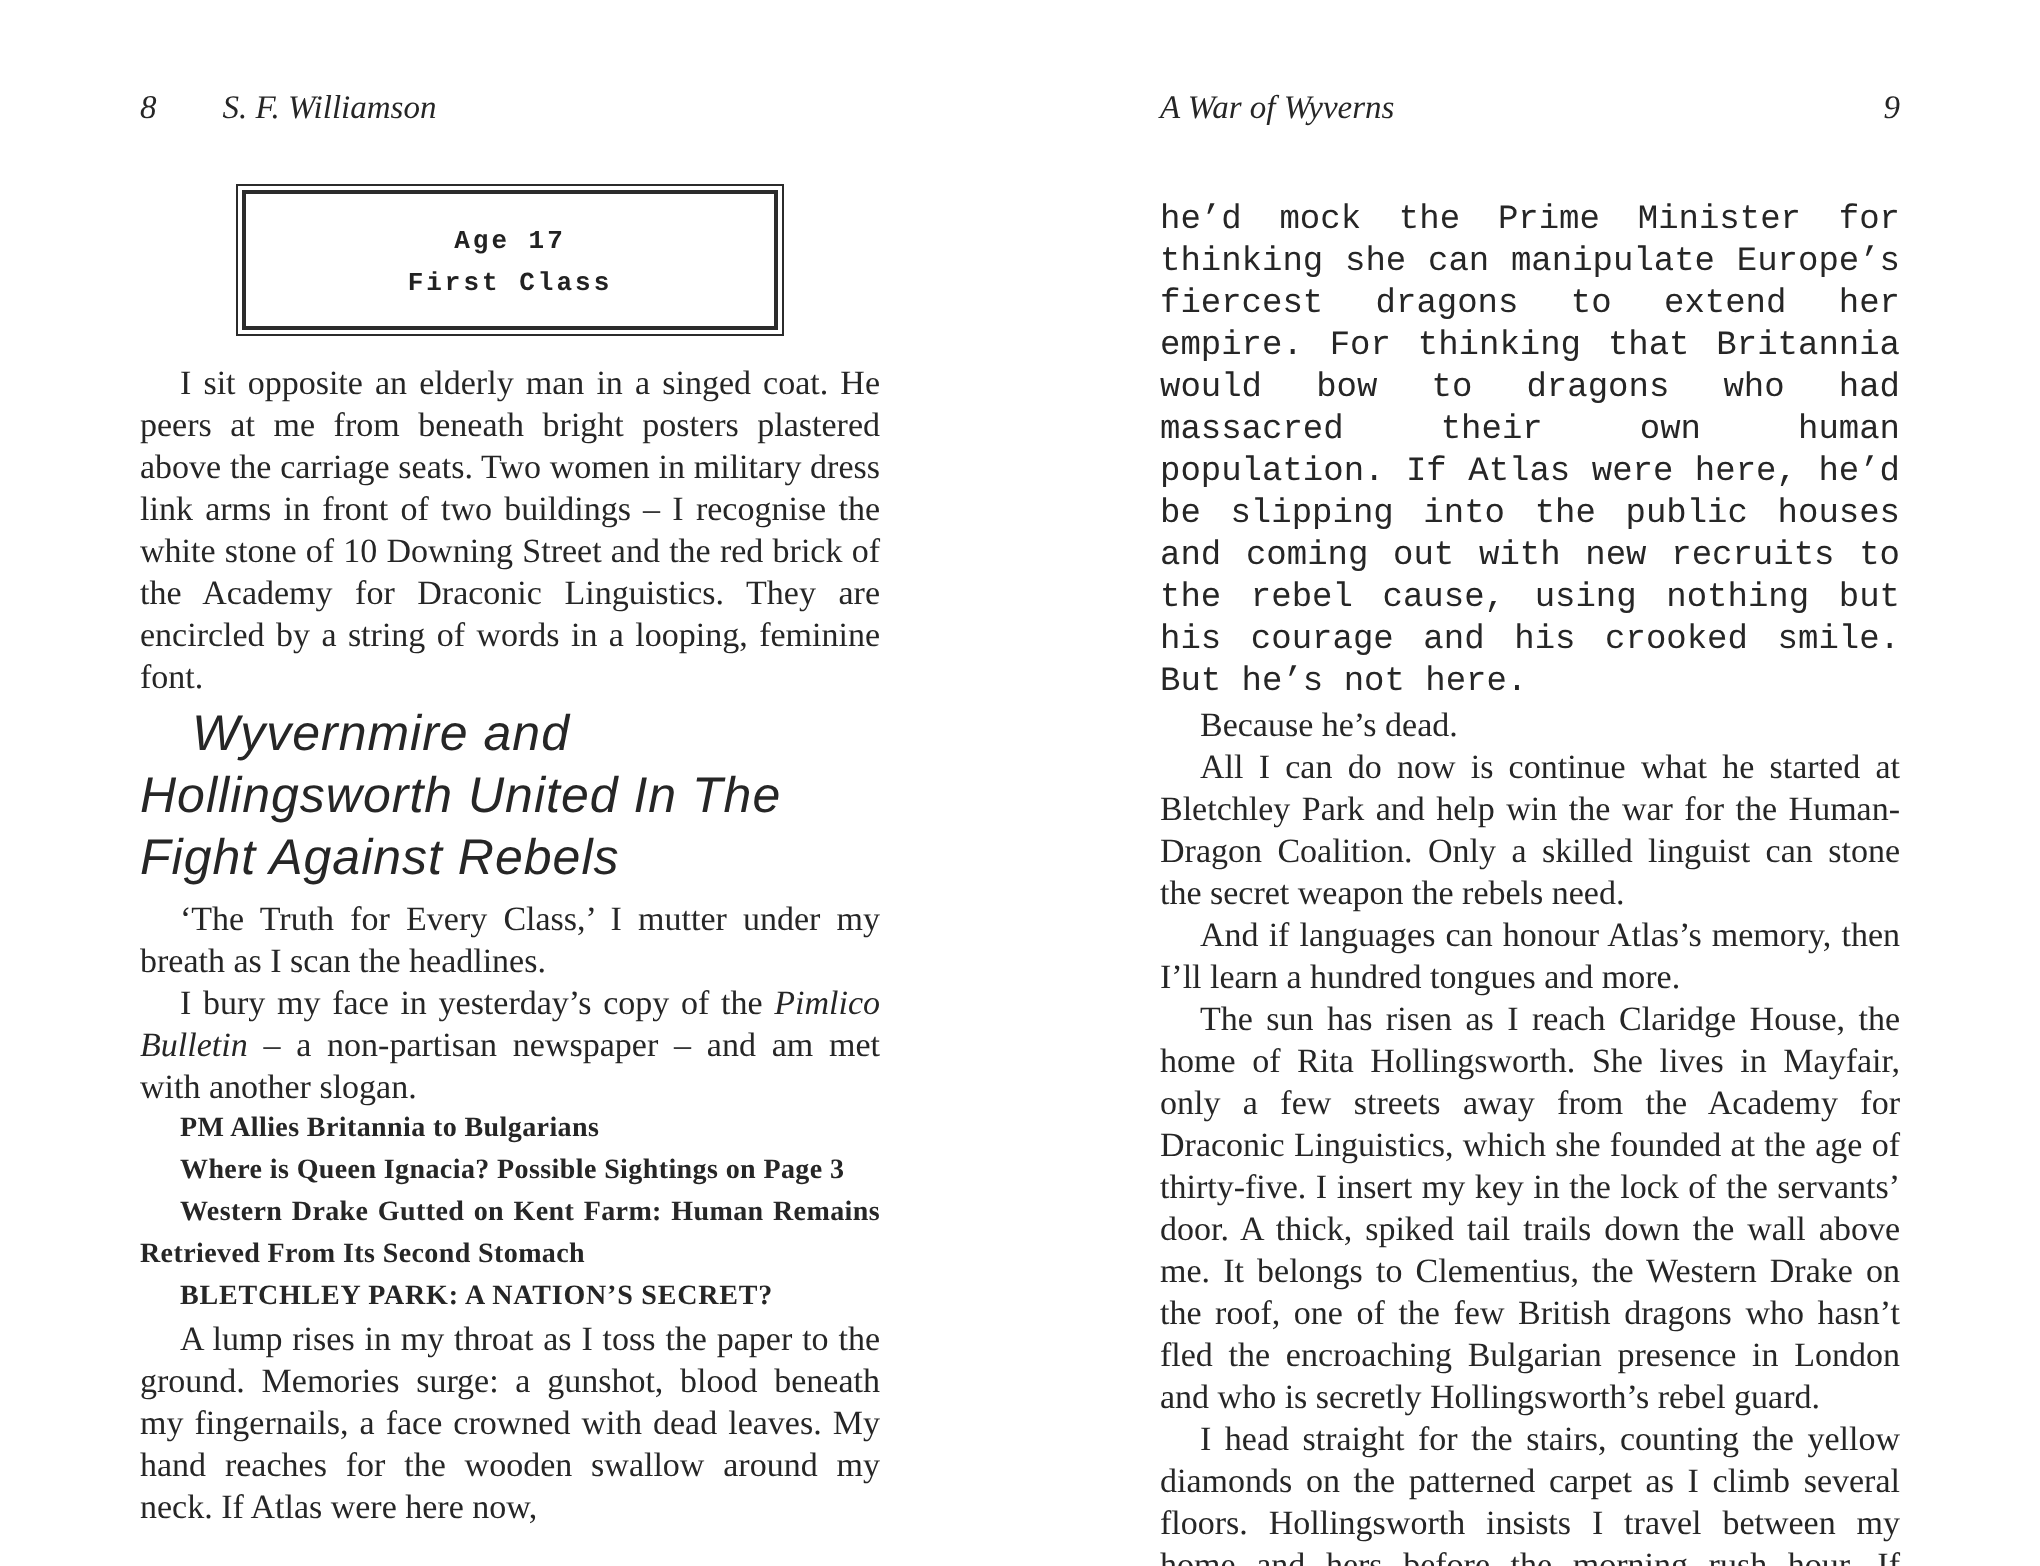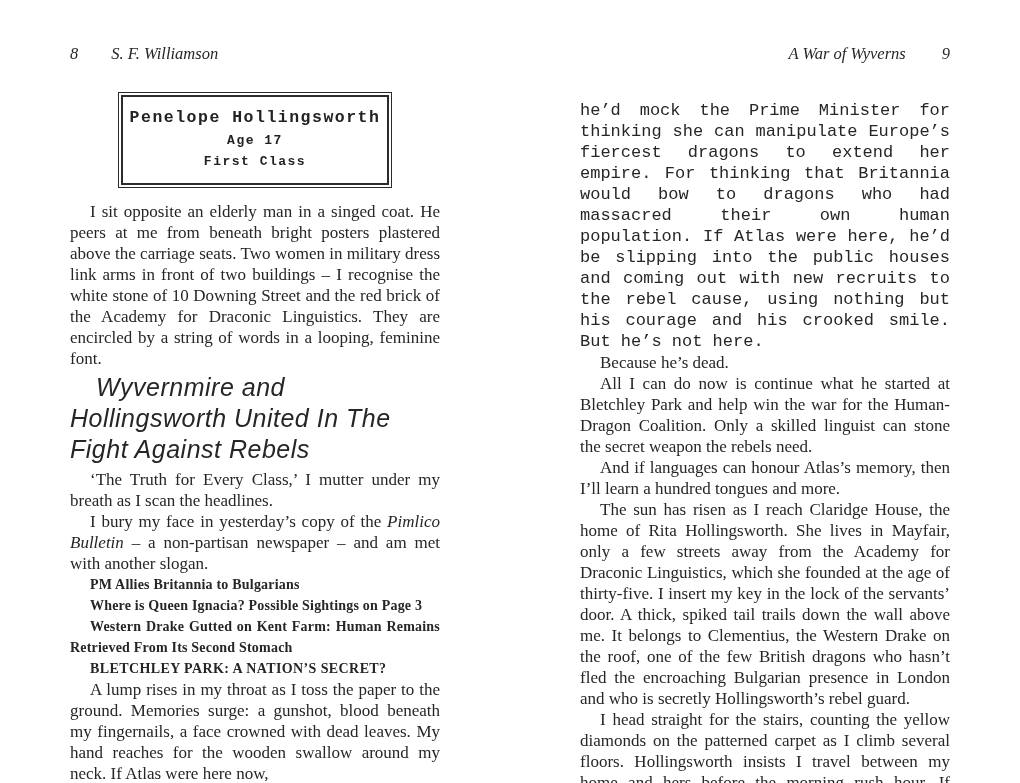--- a/index.html
+++ b/index.html
@@ -20,21 +20,21 @@
   }
   .running-head {
     display: flex;
     font-style: italic;
     font-size: 16.5px;
     line-height: 20px;
     align-items: baseline;
   }
   .running-head .folio { font-style: italic; }
   .running-head.left .title { margin-left: 33px; }
-  .running-head.right { justify-content: flex-end; font-family: Liberation Serif, serif; }
+  .running-head.right { justify-content: space-between; font-family: Liberation Serif, serif; }
   .running-head.right .folio { margin-left: 36px; }
 
   .body-text { font-size: 17px; line-height: 21px; text-align: justify; }
   .body-text p { margin: 0; text-indent: 20px; }
   .body-text p.noindent { text-indent: 0; font-family: Liberation Mono, monospace; }
   .right-body { margin-top: 36px; }
 
   .ticket-outer {
     width: 268px;
     margin: 28px auto 13px auto;
@@ -81,21 +81,20 @@
 <div class="spread">
 
   <div class="page">
     <div class="running-head left">
       <span class="folio">8</span>
       <span class="title">S. F. Williamson</span>
     </div>
 
     <div class="ticket-outer">
       <div class="ticket-inner">
-        <div class="ticket-name">Penelope Hollingsworth</div>
         <div class="ticket-sub">Age 17</div>
         <div class="ticket-sub">First Class</div>
       </div>
     </div>
 
     <div class="body-text">
       <p>I sit opposite an elderly man in a singed coat. He peers at me from beneath bright posters plastered above the carriage seats. Two women in military dress link arms in front of two buildings – I recognise the white stone of 10 Downing Street and the red brick of the Academy for Draconic Linguistics. They are encircled by a string of words in a looping, feminine font.</p>
 
       <div class="script-heading">Wyvernmire and Hollingsworth United In The Fight Against Rebels</div>
 

